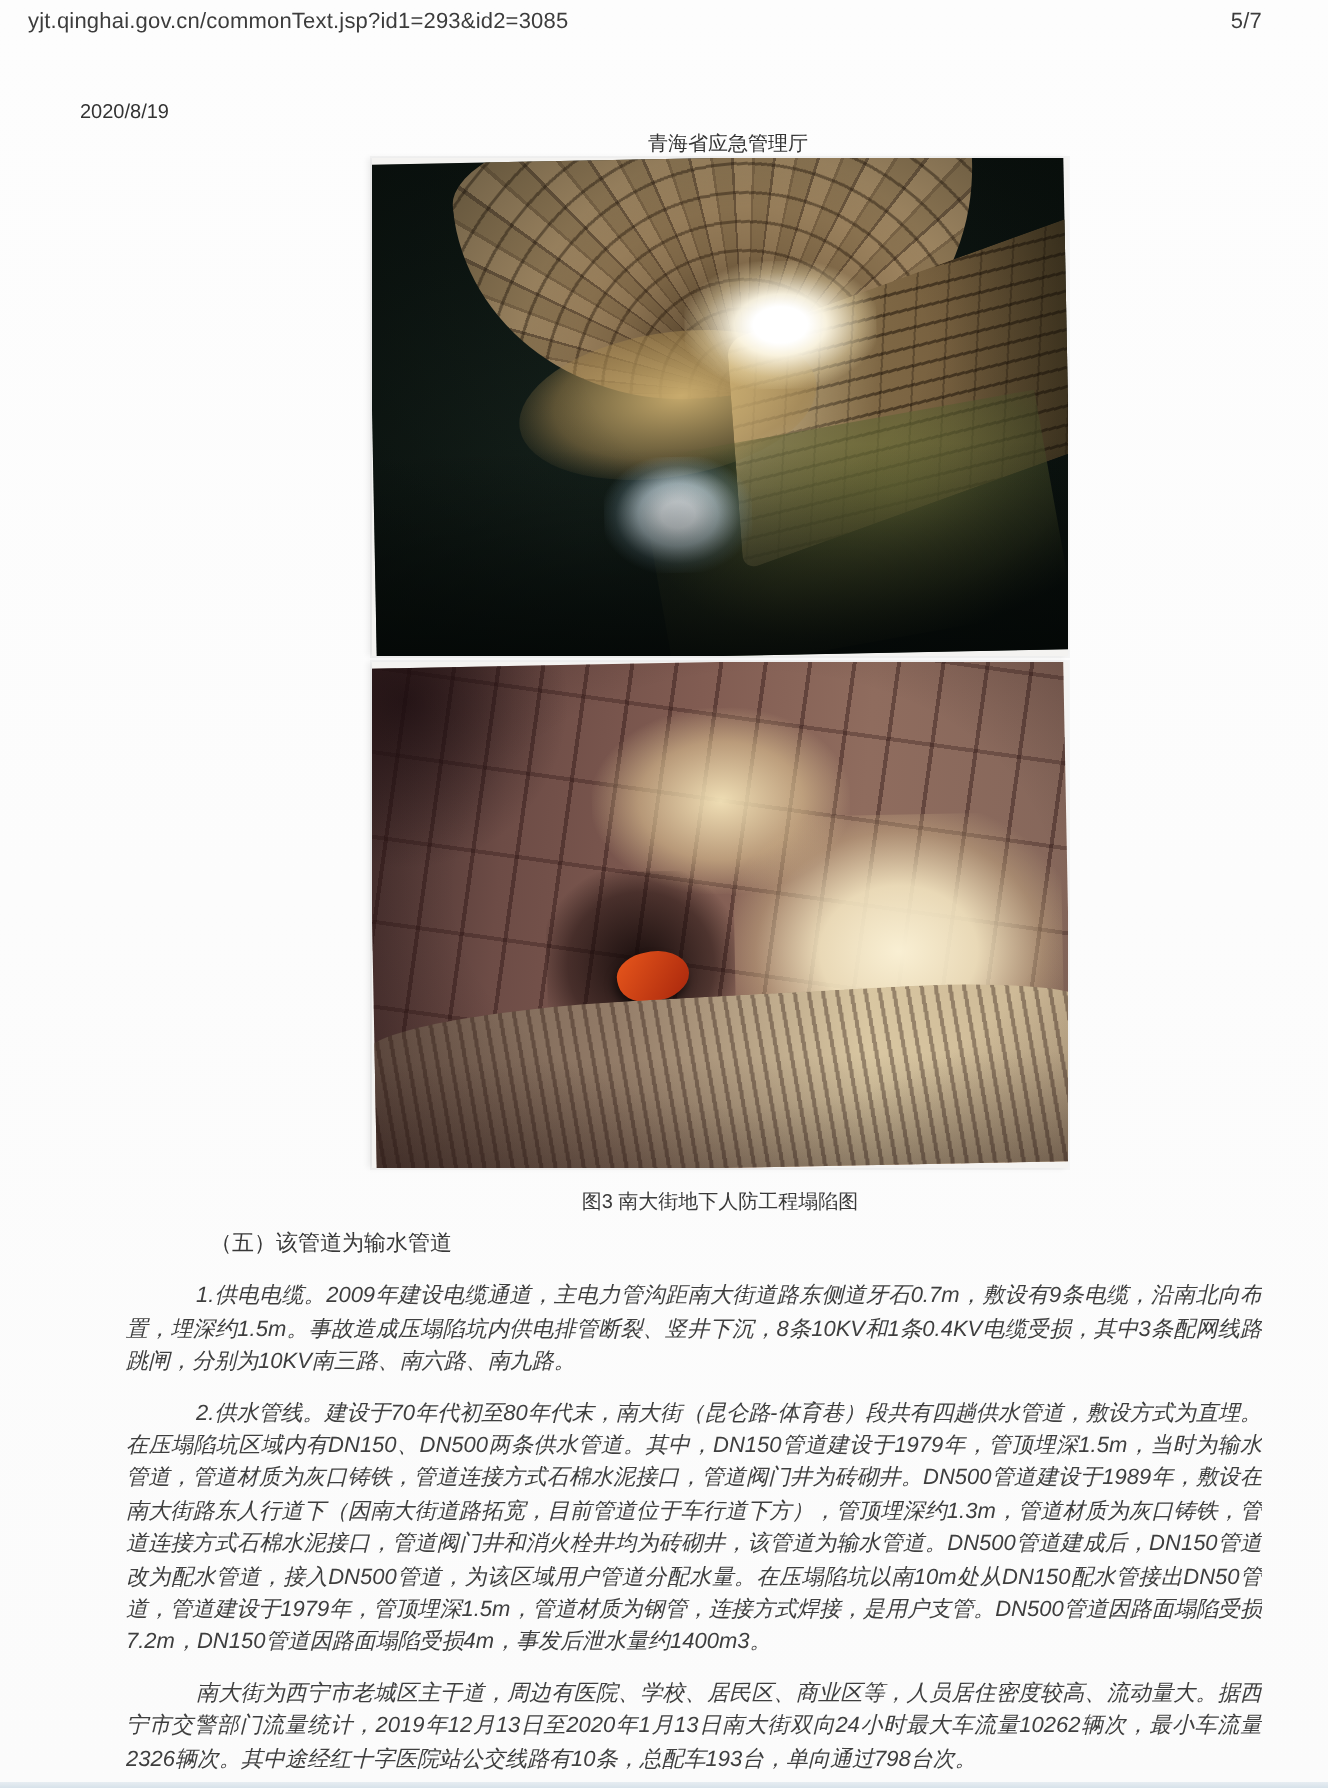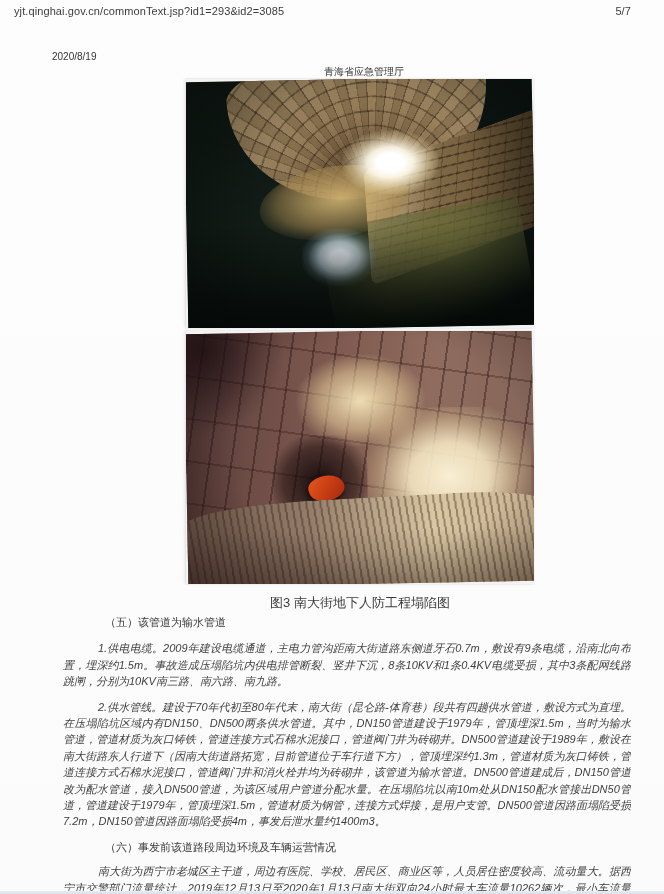--- a/index.html
+++ b/index.html
@@ -15,21 +15,21 @@
     overflow:hidden;
   }
   
   .print-header{
     position:absolute;top:5px;left:14px;right:33px;
     display:flex;justify-content:space-between;
     font-size:11px;color:#3c3c3c;letter-spacing:.1px;text-align:right;
   }
   
   .doc-header{position:absolute;top:51px;left:0;right:0;height:15px;font-size:10px;color:#333;}
-  .doc-date{position:absolute;left:52px;top:0;text-align:center;}
+  .doc-date{position:absolute;left:40px;top:0;text-align:center;}
   .doc-title{position:absolute;left:364px;top:14px;transform:translateX(-50%);white-space:nowrap;}
   
   .photo-wrap{
     position:absolute;left:186px;width:348px;overflow:hidden;background:#f4f3f1;
     box-shadow:-2px 0 3px rgba(0,0,0,.07), 0 0 0 1px rgba(0,0,0,.03);
   }
   .photo1-wrap{top:79px;height:249px;}
   .photo2-wrap{top:331px;height:253px;}
   .photo{position:absolute;inset:0;overflow:hidden;transform:rotate(-1.1deg);}
   .photo>div{position:absolute;}
@@ -120,21 +120,21 @@
   }
   .p2-vignette{
     inset:0;
     background:
       linear-gradient(to top, rgba(25,10,10,.28) 0%, rgba(25,10,10,0) 22%),
       radial-gradient(ellipse at 55% 45%, rgba(30,12,12,0) 55%, rgba(30,12,12,.35) 96%);
   }
   
   .caption{
     position:absolute;top:594px;left:186px;width:348px;
-    text-align:center;font-size:13px;color:#3a3a3a;
+    text-align:center;font-size:10px;color:#3a3a3a;
   }
   
   .content{
     position:absolute;left:63px;right:33px;top:614px;height:280px;overflow:hidden;
     font-size:11px;line-height:16.4px;color:#3e3e3e;text-align:justify;
     text-justify:inter-ideograph;
   }
   .sec-heading{margin:0 0 10px 42px;color:#383838;}
   .sec-heading.second{margin-top:2px;margin-bottom:8px;}
   .para{margin:0 0 9px;text-indent:35px;font-style:italic;}
@@ -183,19 +183,18 @@
       <div class="p2-vignette"></div>
     </div>
   </div>
 
   <div class="caption">图3 南大街地下人防工程塌陷图</div>
 
   <div class="content">
     <div class="sec-heading">（五）该管道为输水管道</div>
     <p class="para">1.供电电缆。2009年建设电缆通道，主电力管沟距南大街道路东侧道牙石0.7m，敷设有9条电缆，沿南北向布置，埋深约1.5m。事故造成压塌陷坑内供电排管断裂、竖井下沉，8条10KV和1条0.4KV电缆受损，其中3条配网线路跳闸，分别为10KV南三路、南六路、南九路。</p>
     <p class="para">2.供水管线。建设于70年代初至80年代末，南大街（昆仑路-体育巷）段共有四趟供水管道，敷设方式为直埋。在压塌陷坑区域内有DN150、DN500两条供水管道。其中，DN150管道建设于1979年，管顶埋深1.5m，当时为输水管道，管道材质为灰口铸铁，管道连接方式石棉水泥接口，管道阀门井为砖砌井。DN500管道建设于1989年，敷设在南大街路东人行道下（因南大街道路拓宽，目前管道位于车行道下方），管顶埋深约1.3m，管道材质为灰口铸铁，管道连接方式石棉水泥接口，管道阀门井和消火栓井均为砖砌井，该管道为输水管道。DN500管道建成后，DN150管道改为配水管道，接入DN500管道，为该区域用户管道分配水量。在压塌陷坑以南10m处从DN150配水管接出DN50管道，管道建设于1979年，管顶埋深1.5m，管道材质为钢管，连接方式焊接，是用户支管。DN500管道因路面塌陷受损7.2m，DN150管道因路面塌陷受损4m，事发后泄水量约1400m3。</p>
-    <div class="sec-heading second">（六）事发前该道路段周边环境及车辆运营情况</div>
     <p class="para last">南大街为西宁市老城区主干道，周边有医院、学校、居民区、商业区等，人员居住密度较高、流动量大。据西宁市交警部门流量统计，2019年12月13日至2020年1月13日南大街双向24小时最大车流量10262辆次，最小车流量2326辆次。其中途经红十字医院站公交线路有10条，总配车193台，单向通过798台次。</p>
   </div>
 
   <div class="bottom-strip"></div>
 
 </div>
 
 </body></html>

